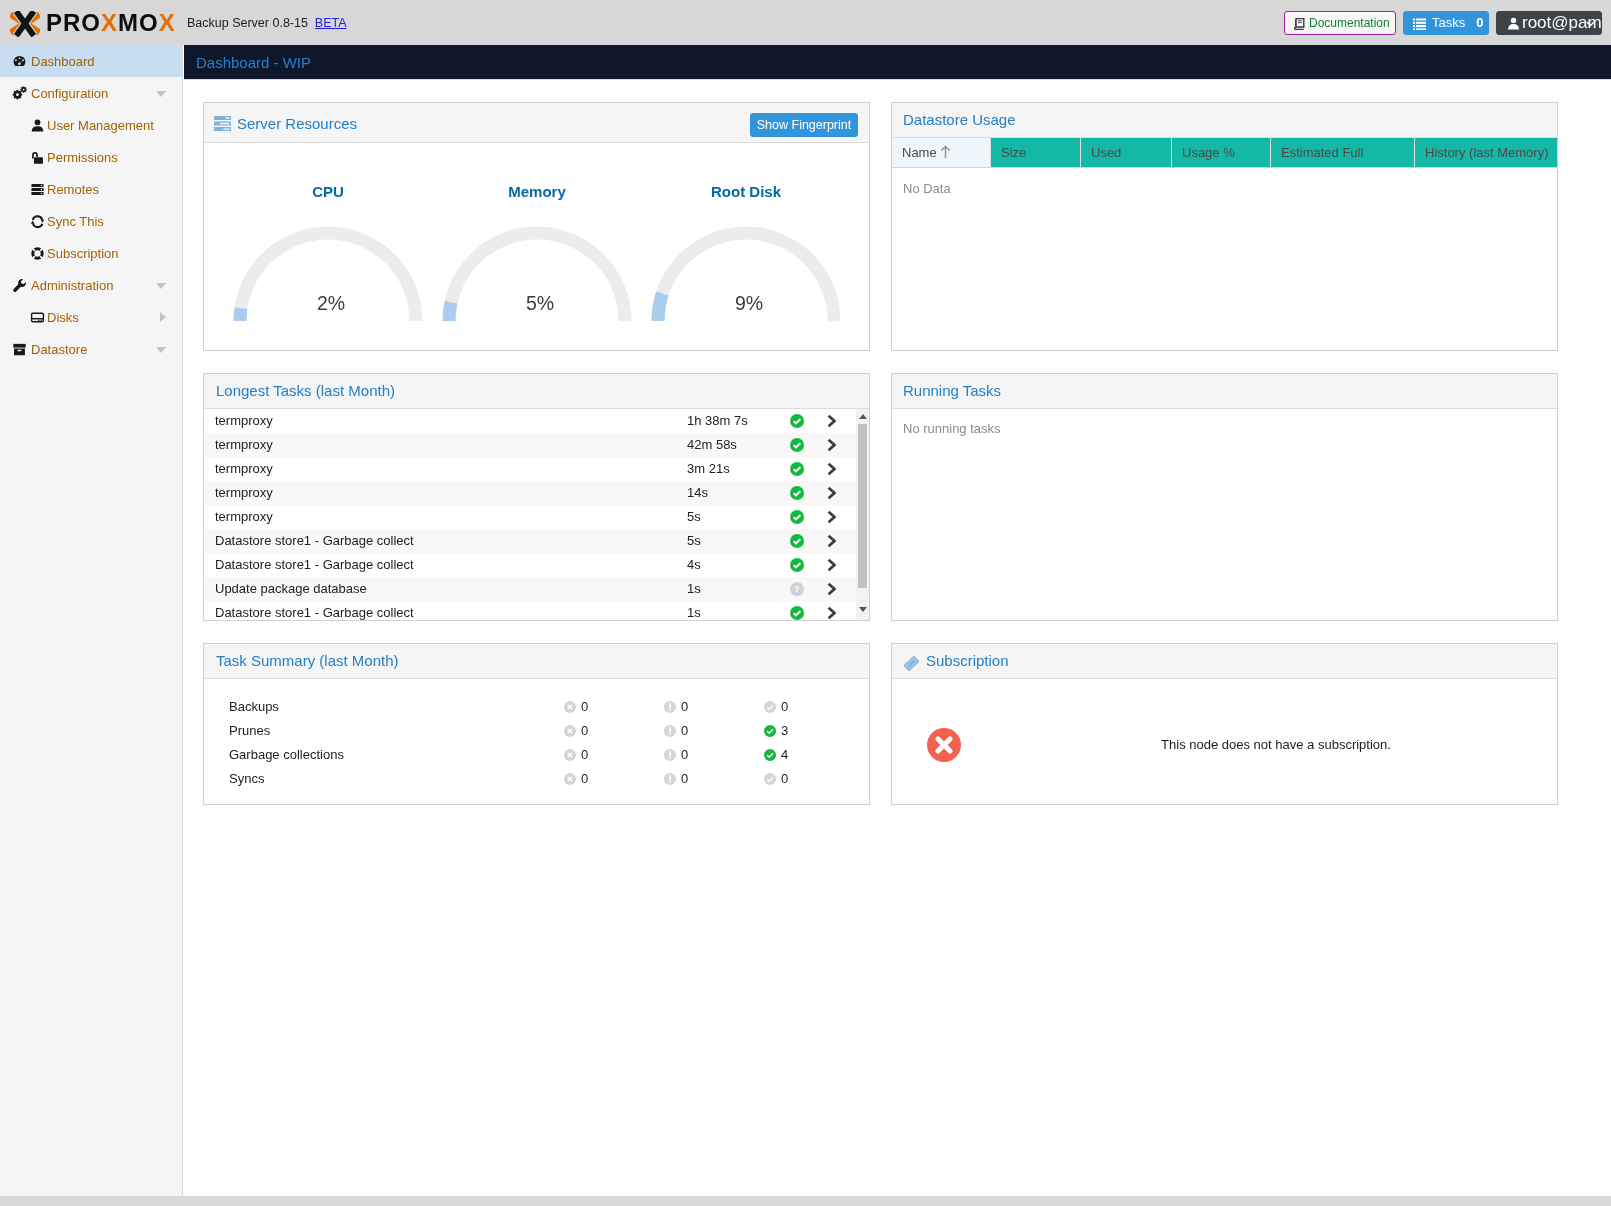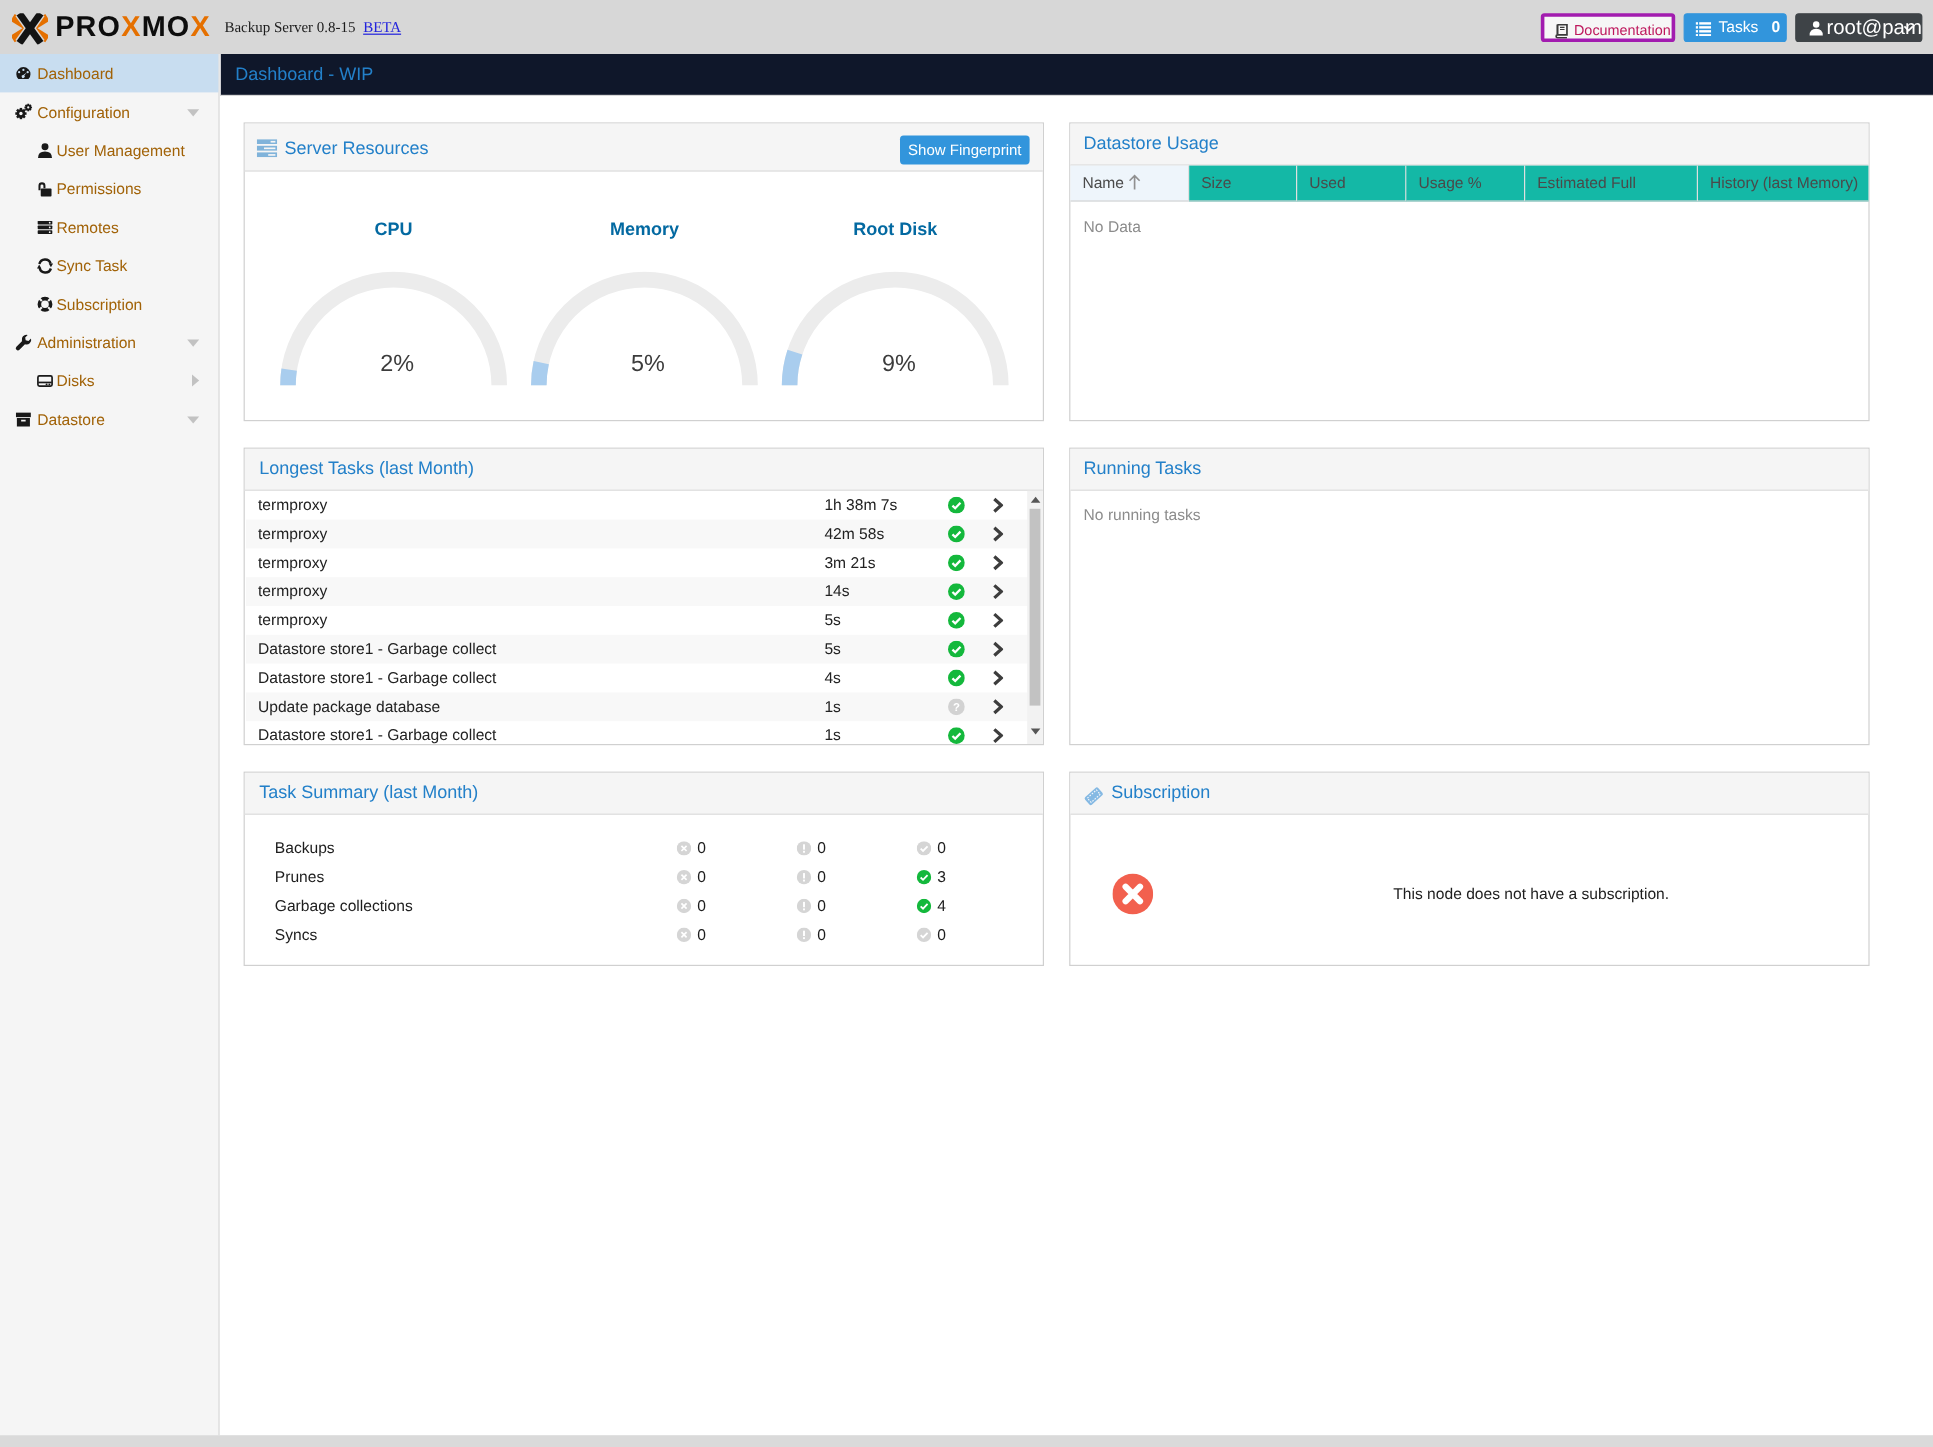--- a/index.html
+++ b/index.html
@@ -4,24 +4,24 @@
 <style>
 * { margin:0; padding:0; box-sizing:border-box; }
 html,body { width:1611px; height:1206px; overflow:hidden; }
 body { font-family:"Liberation Sans", sans-serif; background:#fff; position:relative; }
 
 
 #topbar { position:absolute; left:0; top:0; width:1611px; height:45px; background:#d7d7d7; }
 #logo { position:absolute; left:9px; top:10px; }
 #logotext { position:absolute; left:46px; top:10px; font-weight:bold; font-size:24px; letter-spacing:1px; color:#0d0d0d; line-height:25px; }
 #logotext .o { color:#e57000; }
-#tbsub { position:absolute; left:187px; top:16px; font-size:12.5px; color:#1c1c1c;font-family:Liberation Serif, serif; }
+#tbsub { position:absolute; left:187px; top:16px; font-size:12.5px; color:#1c1c1c; }
 #tbsub a { color:#2222dd; text-decoration:underline; }
 .tbtn { position:absolute; top:11px; height:24px; border-radius:3px; font-size:13px; line-height:22px; white-space:nowrap; }
-#btn-doc { left:1284px; width:112px; background:#f6f6f6; border:3px solid #a21caf; color:#be185d; text-align:center; }
+#btn-doc { left:1284px; width:112px; background:#f6f6f6; border:1px solid #a21caf; color:#15803d; }
 #btn-tasks { left:1403px; width:86px; background:#3295dc; border:1px solid #3295dc; color:#fff; }
 #btn-user { left:1496px; width:106px; background:#3e4347; border:1px solid #3e4347; color:#fff; }
 
 
 #sidebar { position:absolute; left:0; top:45px; width:183px; height:1151px; background:#f5f5f5; border-right:1px solid #d9d9d9; }
 .nav { position:absolute; left:0; width:182px; height:32px; font-size:13px; color:#a16207; }
 .nav.sel { background:#c8ddf0; }
 .nav .txt { position:absolute; left:31px; top:9px; }
 .nav.sub .txt { left:47px; }
 .nav .ic { position:absolute; left:12px; top:9px; width:15px; height:15px; }
@@ -191,21 +191,21 @@
       </svg>
     <div class="txt">Remotes</div>
   </div>
   <div class="nav sub" style="top:160px;">
     <svg class="ic" viewBox="0 0 16 16">
         <path d="M3 6.4 A5.2 5.2 0 0 1 13 6" fill="none" stroke="#191919" stroke-width="2.2"></path>
         <path d="M13.2 10.4 A5.2 5.2 0 0 1 3.2 10" fill="none" stroke="#191919" stroke-width="2.2"></path>
         <path d="M11.3 5.9 L15.2 5.9 L13.25 9.3 Z" fill="#191919"></path>
         <path d="M0.9 10.3 L4.8 10.3 L2.85 6.9 Z" fill="#191919"></path>
       </svg>
-    <div class="txt">Sync Task</div>
+    <div class="txt">Sync This</div>
   </div>
   <div class="nav sub" style="top:192px;">
     <svg class="ic" viewBox="0 0 16 16">
         <path d="M8 1.4 A6.6 6.6 0 1 0 8 14.6 A6.6 6.6 0 1 0 8 1.4 Z M8 4.6 A3.4 3.4 0 1 1 8 11.4 A3.4 3.4 0 1 1 8 4.6 Z" fill="#191919" fill-rule="evenodd"></path>
         <g stroke="#f5f5f5" stroke-width="1.9">
           <line x1="2.3" y1="2.3" x2="5.2" y2="5.2"></line>
           <line x1="13.7" y1="2.3" x2="10.8" y2="5.2"></line>
           <line x1="2.3" y1="13.7" x2="5.2" y2="10.8"></line>
           <line x1="13.7" y1="13.7" x2="10.8" y2="10.8"></line>
         </g>

